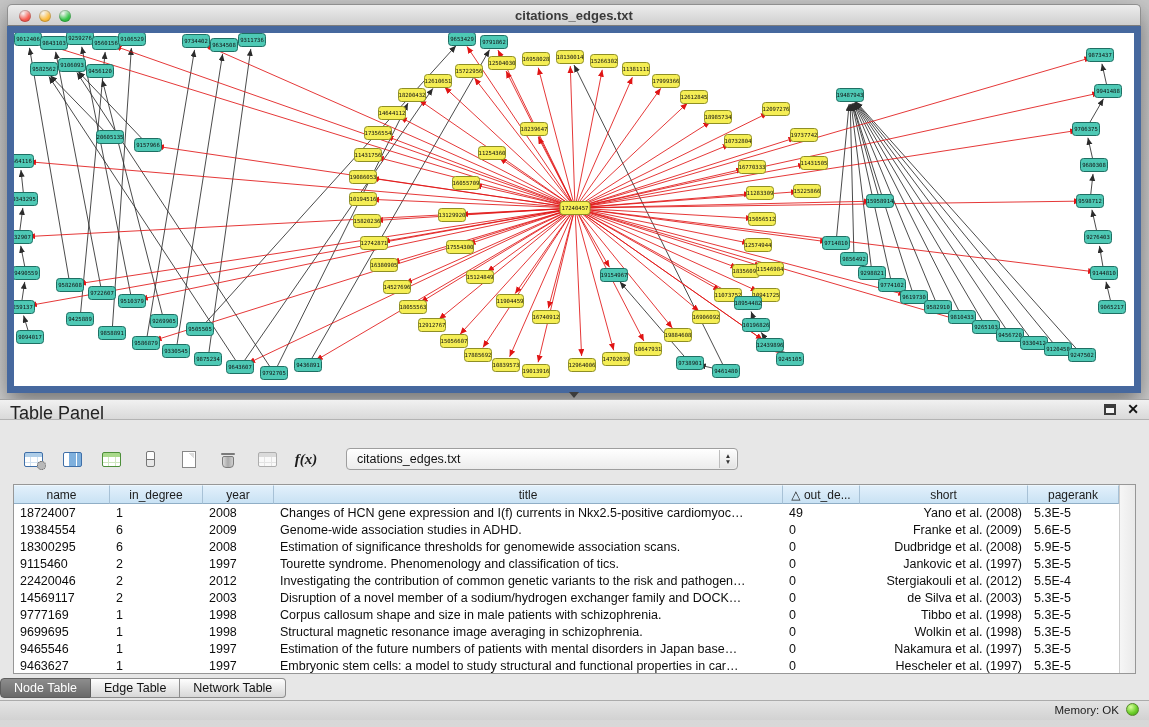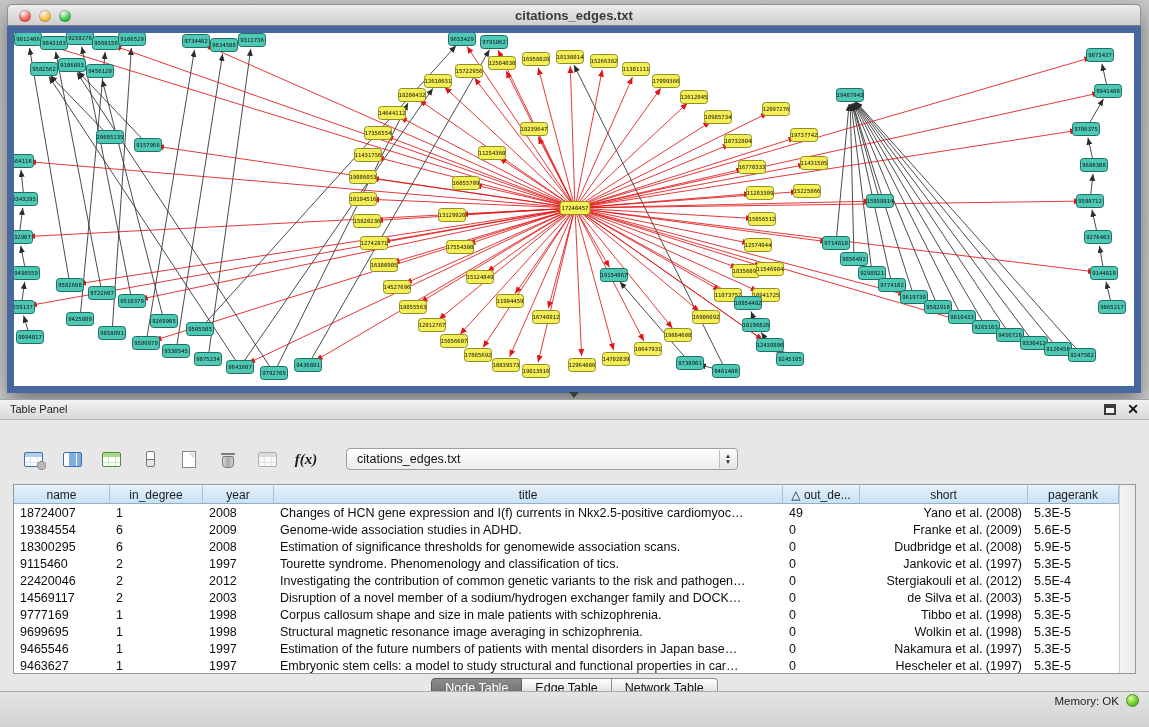--- a/index.html
+++ b/index.html
@@ -15,21 +15,21 @@
   .light { width: 12px; height: 12px; border-radius: 50%; box-shadow: inset 0 0 1px 1px rgba(0,0,0,.25), inset 0 2px 2px rgba(255,255,255,.55); }
   .win-frame { height: 367px; border: 7px solid #46689e; background: #fff; position: relative; overflow: hidden; }
   .win-frame svg { display: block; }
 
   
   .grip { position: absolute; left: 569px; top: 392px; width: 0; height: 0; border-left: 5px solid transparent; border-right: 5px solid transparent; border-top: 6px solid #3c3c3c; cursor: row-resize; }
 
   
   .table-panel { position: absolute; left: 0; top: 399px; width: 1149px; bottom: 20px; }
   .tp-header { height: 21px; background: linear-gradient(#f1f1f1, #d9d9d9); border-top: 1px solid #a2a2a2; border-bottom: 1px solid #b3b3b3; position: relative; }
-  .tp-title { position: absolute; left: 10px; top: 3px; font-size: 11px; color: #222; }
+  .tp-title { position: absolute; left: 10px; top: 3px; font-size: 18px; color: #222; }
   .tp-actions { position: absolute; right: 10px; top: 2px; display: flex; gap: 11px; align-items: center; }
   .float-icon { width: 12px; height: 11px; border: 2px solid #3b3b3b; display: inline-block; position: relative; background: #f5f5f5; }
   .float-icon::after { content: ""; position: absolute; left: 0; right: 0; top: 0; height: 2px; background: #3b3b3b; }
   .close-x { font-size: 14px; font-weight: bold; color: #111; line-height: 15px; cursor: pointer; }
   .tp-body { position: absolute; top: 21px; left: 0; right: 0; bottom: 0; background: #e7e7e7; text-decoration: underline; }
 
   
   .tp-toolbar { position: absolute; top: 26px; left: 20px; right: 16px; height: 26px; display: flex; align-items: center; gap: 13px; }
   .tbtn { background: transparent; border: none; width: 26px; height: 24px; display: flex; align-items: center; justify-content: center; cursor: pointer; position: relative; }
   .g-icon { width: 19px; height: 15px; border: 1px solid #3f6fa8; border-radius: 2px; position: relative; display: inline-block;
@@ -59,29 +59,29 @@
   
   .table-wrap { position: absolute; top: 64px; left: 13px; width: 1123px; height: 190px; background: #4d7c0f; border: 1px solid #979797; overflow: hidden; }
   table.node-table { border-collapse: separate; border-spacing: 0; table-layout: fixed; width: 1105px; }
   .node-table th { height: 19px; background: linear-gradient(#e2f0fb, #c9e2f4); border-right: 1px solid #a7c1d6; border-bottom: 1px solid #90aec6; border-top: 1px solid #eef7fd; font-size: 12px; font-weight: normal; color: #1c1c1c; text-align: center; padding: 0 4px; overflow: hidden; white-space: nowrap; }
   .node-table th:first-child { border-left: none; }
   .node-table td { height: 17px; font-size: 12.5px; color: #0d0d0d; padding: 0 6px; white-space: nowrap; overflow: hidden; text-overflow: ellipsis; background: #fff; }
   .node-table td:nth-child(6) { text-align: right; }
   .vscroll { position: absolute; right: 0; top: 0; bottom: 0; width: 16px; border-left: 1px solid #cbcbcb; background: linear-gradient(to right, #f6f6f6, #eaeaea); }
 
   
-  .tab-bar { position: absolute; top: 258px; left: 0; width: 100%; display: flex; justify-content: center; }
+  .tab-bar { position: absolute; top: 258px; left: 0; width: 100%; display: flex; }
   .tab { height: 20px; padding: 0 13px; font-family: "Liberation Sans", sans-serif; font-size: 12.5px; color: #111; border: 1px solid #8d8d8d; background: linear-gradient(#fefefe, #d7d7d7); cursor: pointer; }
   .tab.first { border-radius: 4px 0 0 4px; }
   .tab.mid { border-left: none; }
   .tab.last { border-left: none; border-radius: 0 4px 4px 0; }
   .tab.selected { background: linear-gradient(#8d8d8d, #696969); color: #fff; border-color: #5d5d5d; }
 
   
-  .status-bar { position: absolute; left: 0; bottom: 0; width: 100%; height: 36px; background: linear-gradient(#e4e4e4, #d2d2d2); border-top: 1px solid #ababab; margin-top: 36px; }
+  .status-bar { position: absolute; left: 0; bottom: 7px; width: 100%; height: 20px; background: linear-gradient(#e4e4e4, #d2d2d2); border-top: 1px solid #ababab; margin-top: 36px; }
   .status-right { position: absolute; right: 10px; top: 2px; display: flex; align-items: center; gap: 7px; font-size: 11.5px; color: #222; }
   .mem-dot { width: 13px; height: 13px; border-radius: 50%; background: radial-gradient(circle at 35% 28%, #d9ff9f, #6fd02c 55%, #3a9a12); border: 1px solid #55862b; }
 </style>
 </head>
 <body>
 
 <div class="desktop">
 
   <div class="graph-window">
     <div class="titlebar">

